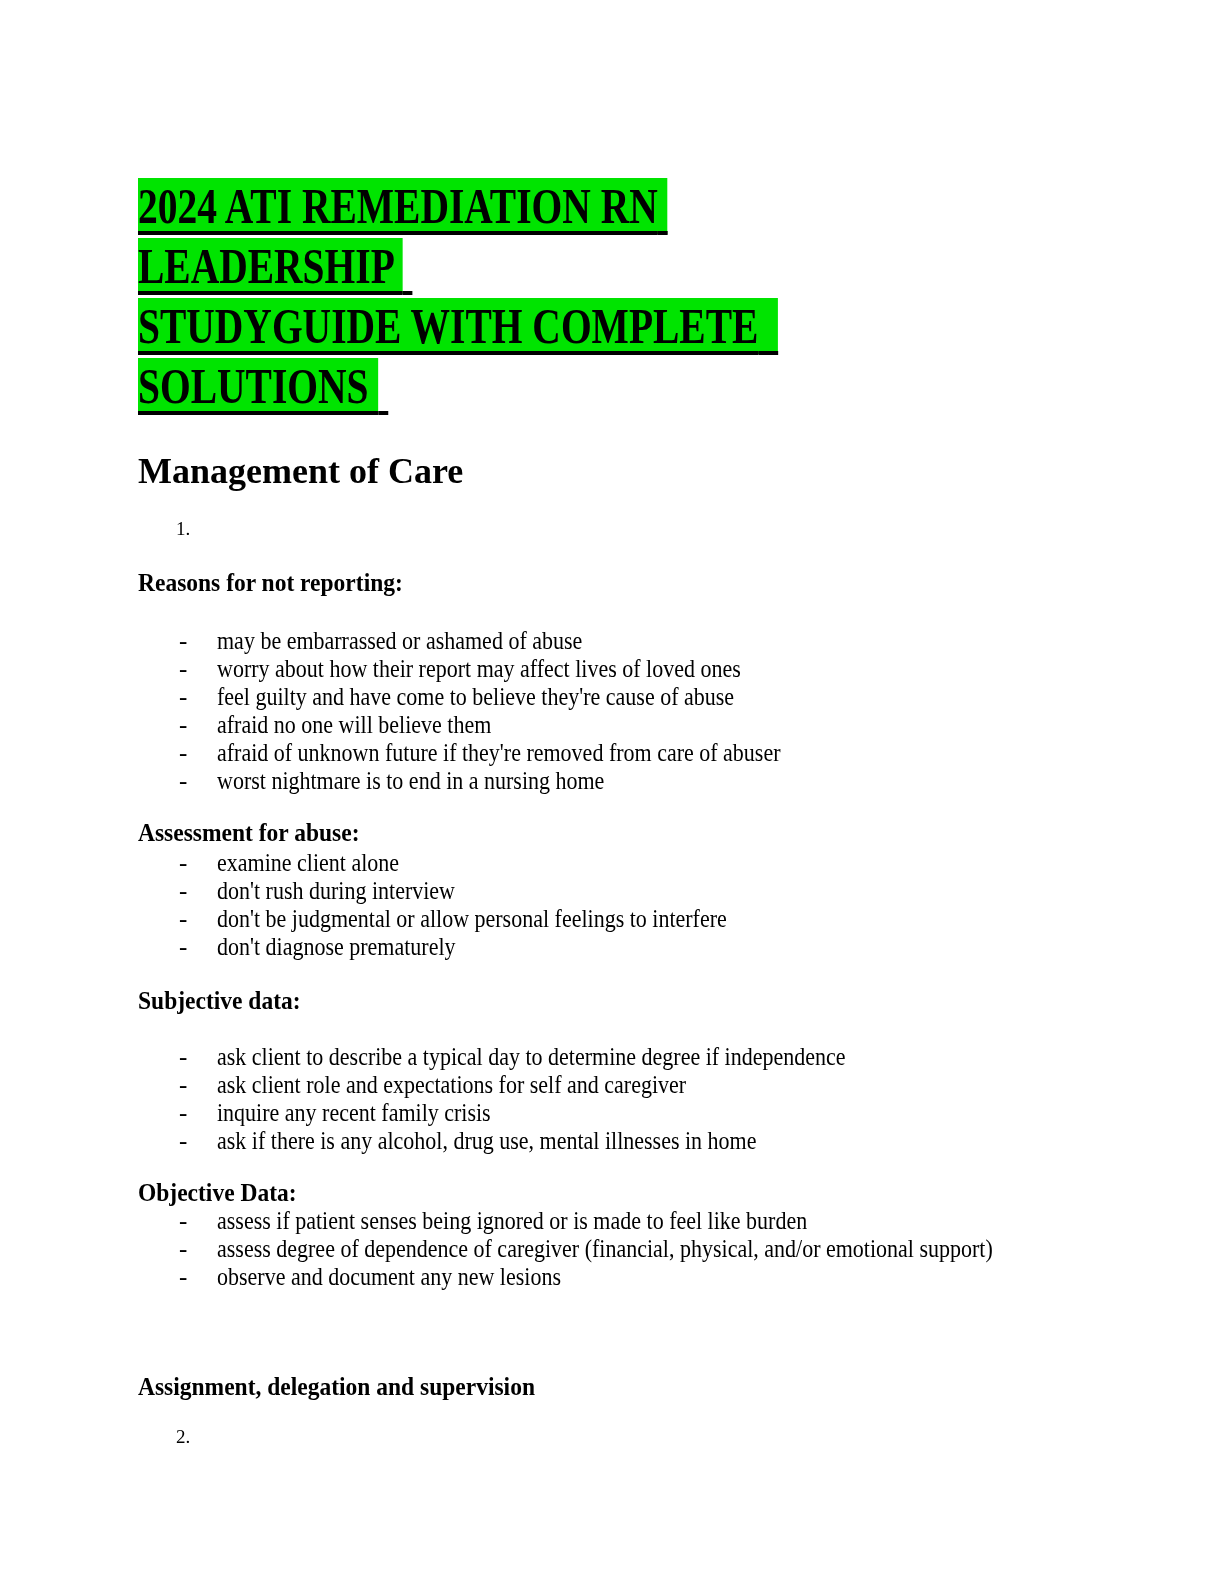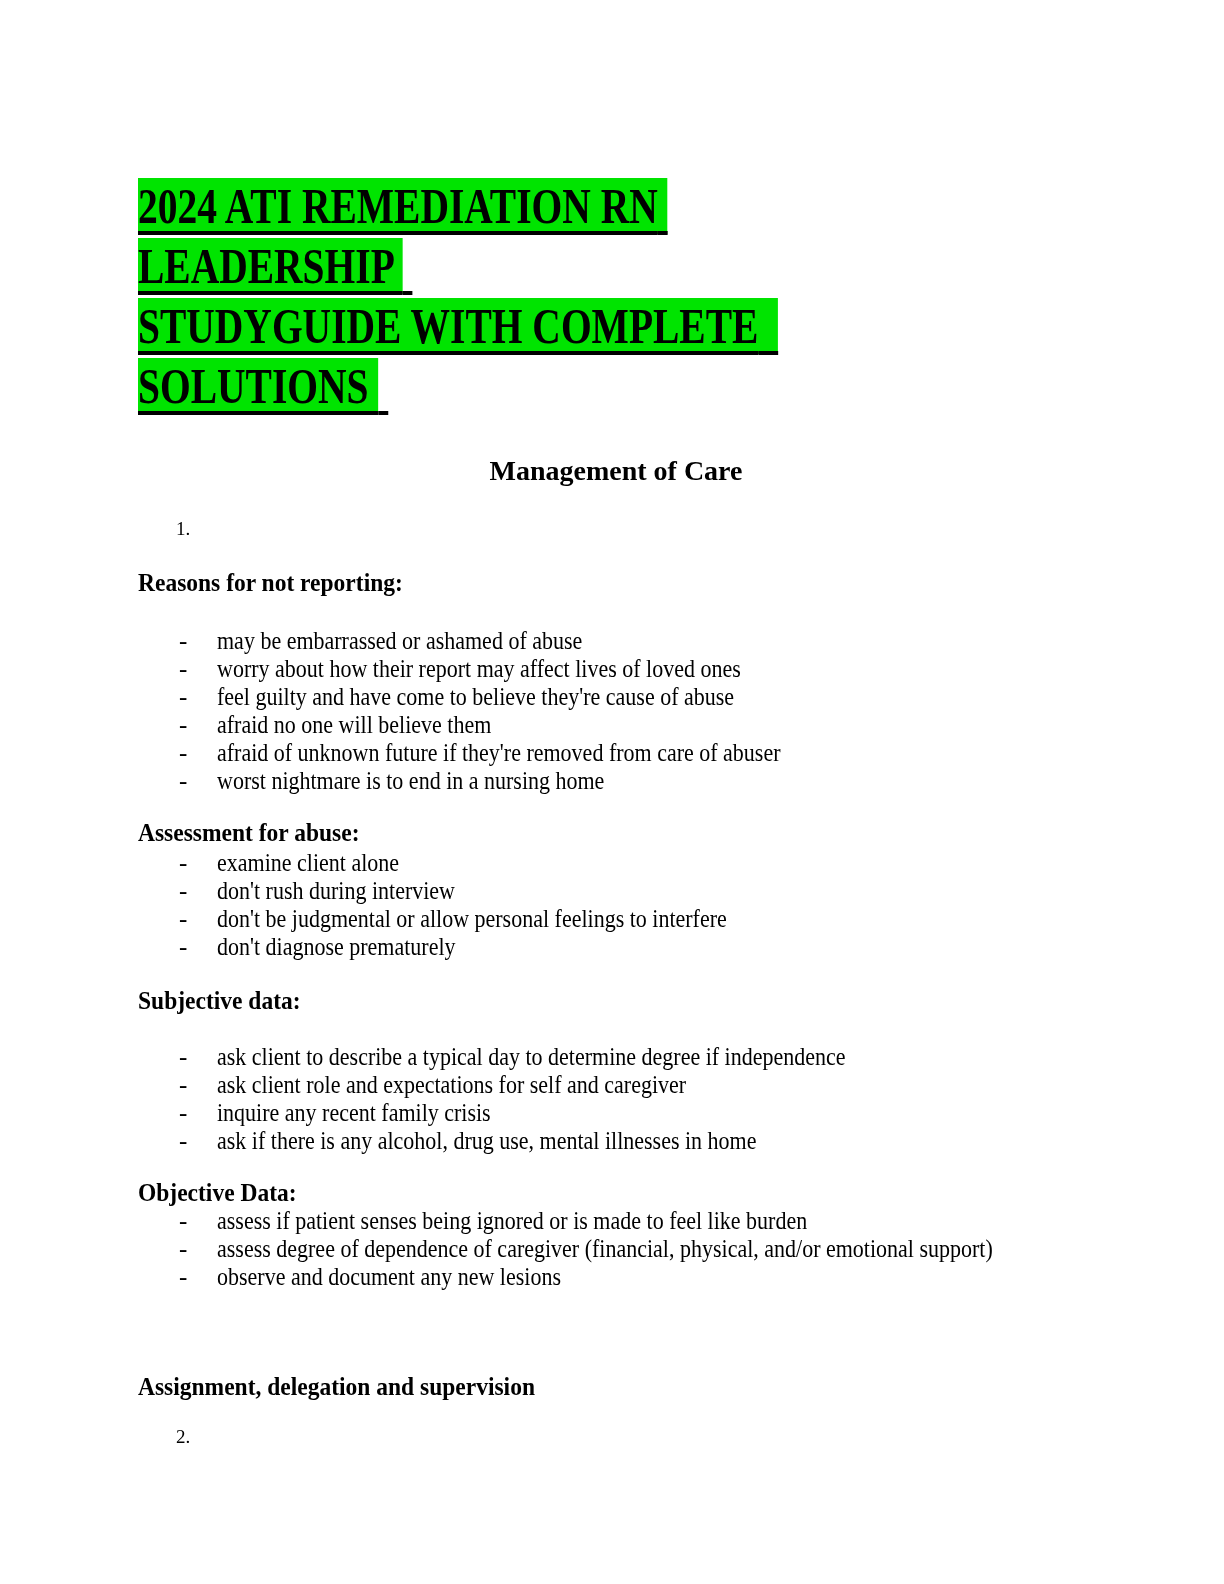--- a/index.html
+++ b/index.html
@@ -23,21 +23,21 @@
     text-decoration-thickness:4px;
     text-underline-offset:8px;
     transform:scaleX(0.79);
     transform-origin:0 50%;
     white-space:nowrap;
   }
   .hl { white-space:pre-wrap; }
   .tail { white-space:pre; }
 
   
-  .h-major { font-size:28px; line-height:34px; font-weight:bold;text-align:center; }
+  .h-major { font-size:36px; line-height:34px; font-weight:bold; }
   .h-minor {
     font-size:25px; line-height:28px; font-weight:bold;
     transform:scaleX(0.94); transform-origin:0 50%; white-space:nowrap;
   }
   #h-management { margin-top:38px; }
   #h-advocacy   { margin-top:27px; }
   #h-reasons    { margin-top:26px; }
   #h-assessment { margin-top:24px; }
   #h-subjective { margin-top:26px; }
   #h-objective  { margin-top:24px; }

